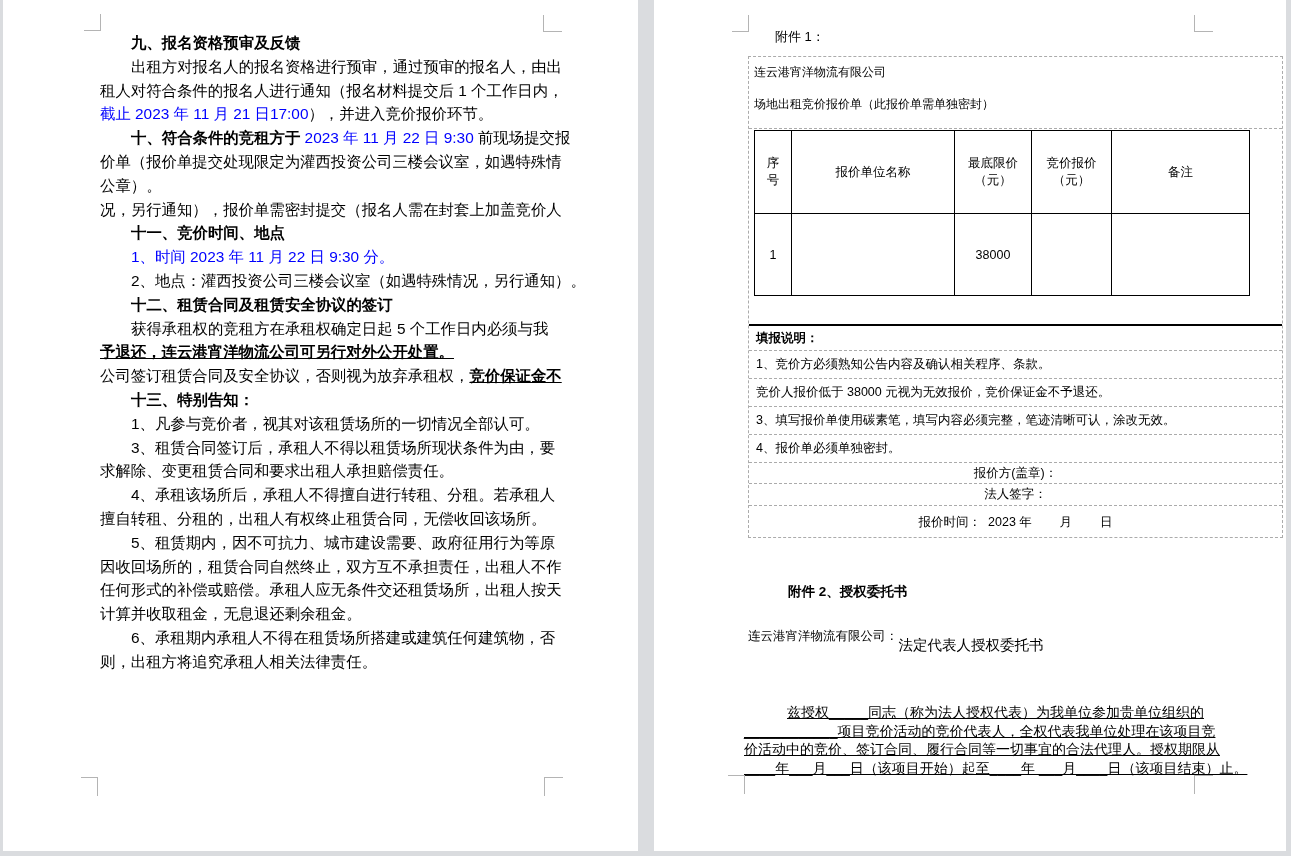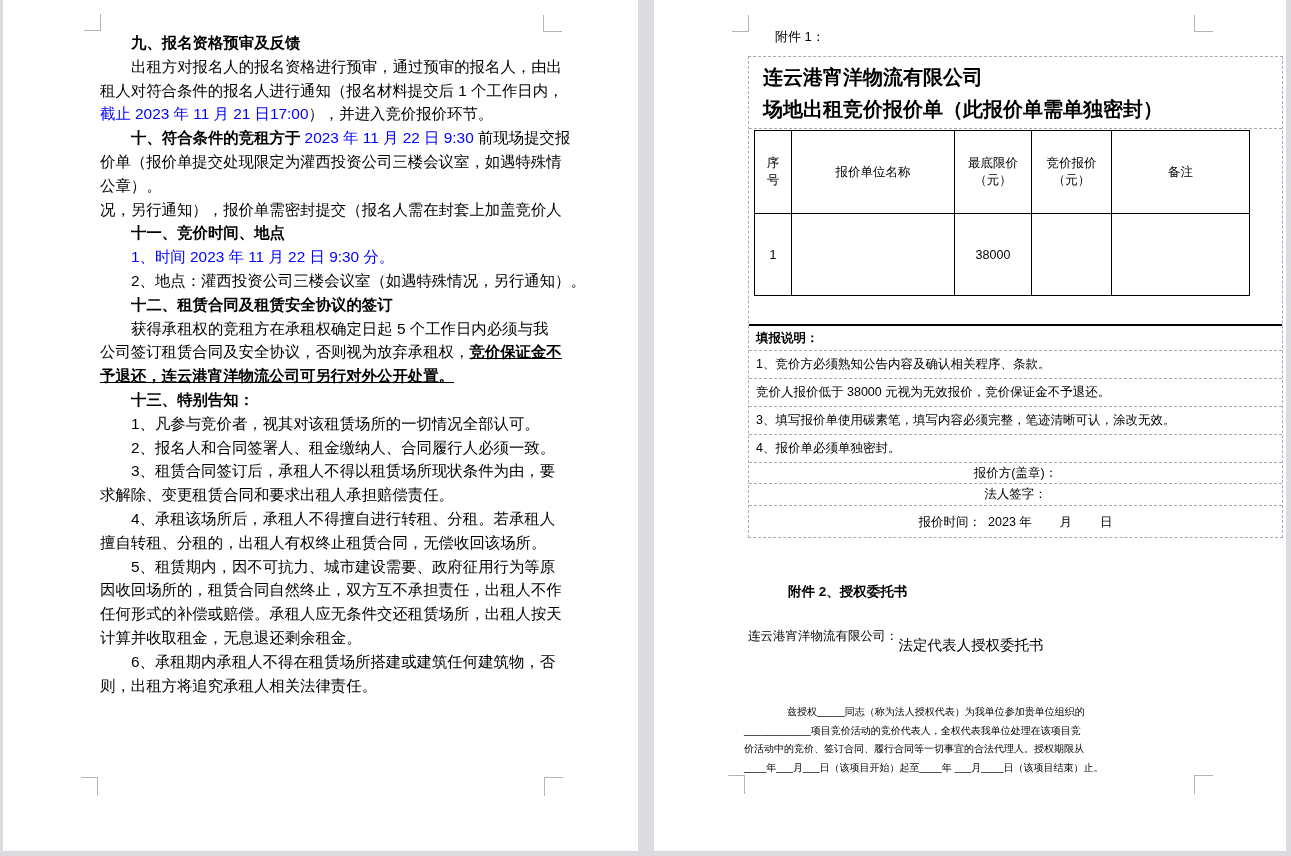--- a/index.html
+++ b/index.html
@@ -18,39 +18,39 @@
   #left-text{position:absolute;left:97px;top:31px;width:450px;font-size:15.4px;line-height:23.8px;color:#000;}
   .ln{white-space:nowrap;}
   .ind{padding-left:31px;}
   .b{font-weight:bold;}
   .blue{color:#0000FF;}
   .bu{font-weight:bold;text-decoration:underline;}
   
   .rp-el{position:absolute;color:#000;}
   #attach1-label{left:121px;top:28px;font-size:13px;}
   #quote-box{left:94px;top:56px;width:535px;height:482px;border:1px dashed #ababab;box-sizing:border-box;}
-  .qs-title{position:absolute;left:14px;font-size:20px;font-weight:bold;white-space:nowrap;}
+  .qs-title{position:absolute;left:5px;font-size:12px;font-weight:normal;white-space:nowrap;}
   #qs-title-sep{position:absolute;left:0;top:71px;width:100%;border-bottom:1px dashed #ababab;}
   #quote-table{position:absolute;left:5px;top:73px;border-collapse:collapse;table-layout:fixed;width:495px;}
   #quote-table td{border:1.5px solid #000;text-align:center;vertical-align:middle;font-size:12.5px;white-space:pre-line;padding:0;}
   #quote-table tr.hdr td{height:82px;}
   #quote-table tr.row td{height:81px;}
   #notes-block{position:absolute;left:0;top:267px;width:100%;}
   .nrow{box-sizing:border-box;border-bottom:1px dashed #ababab;display:flex;align-items:center;font-size:12.5px;padding-left:7px;white-space:nowrap;}
   .nrow.center{justify-content:center;padding-left:0;}
   #notes-title-row{height:27px;border-top:2px solid #000;font-weight:bold;}
   .nrow.h28{height:28px;}
   .nrow.h21{height:21px;}
   .nrow.h22{height:22px;}
   .nrow.h32{height:32px;border-bottom:none;}
   .presp{white-space:pre;}
   #attach2-label{left:94px;top:583px;font-size:13.5px;font-weight:bold;margin-left:40px;}
   #poa-title{left:94px;top:636px;width:446px;text-align:center;font-size:14.5px;}
   #poa-addressee{left:94px;top:628px;font-size:12.5px;}
-  #poa-paragraph{left:90px;top:703px;width:462px;font-size:10px;line-height:18.6px;}
+  #poa-paragraph{left:90px;top:703px;width:462px;font-size:14px;line-height:18.6px;text-decoration:underline;}
   .poa-ln{white-space:nowrap;}
   .poa-ind{padding-left:43px;}
 </style>
 </head>
 <body>
 
 <div id="canvas">
 
   <div class="page" id="page-left">
     <div id="left-text">
@@ -60,25 +60,24 @@
       <div class="ln"><span class="blue">截止 2023 年 11 月 21 日17:00</span><span>），并进入竞价报价环节。</span></div>
       <div class="ln ind"><span class="b">十、符合条件的竞租方于</span><span class="blue"> 2023 年 11 月 22 日 9:30 </span><span>前现场提交报</span></div>
       <div class="ln">价单（报价单提交处现限定为灌西投资公司三楼会议室，如遇特殊情</div>
       <div class="ln">公章）。</div>
       <div class="ln">况，另行通知），报价单需密封提交（报名人需在封套上加盖竞价人</div>
       <div class="ln ind b">十一、竞价时间、地点</div>
       <div class="ln ind blue">1、时间 2023 年 11 月 22 日 9:30 分。</div>
       <div class="ln ind">2、地点：灌西投资公司三楼会议室（如遇特殊情况，另行通知）。</div>
       <div class="ln ind b">十二、租赁合同及租赁安全协议的签订</div>
       <div class="ln ind">获得承租权的竞租方在承租权确定日起 5 个工作日内必须与我</div>
+      <div class="ln bu">予退还，连云港宵洋物流公司可另行对外公开处置。</div>
       <div class="ln"><span>公司签订租赁合同及安全协议，否则视为放弃承租权，</span><span class="bu">竞价保证金不</span></div>
-      <div class="ln bu">予退还，连云港宵洋物流公司可另行对外公开处置。</div>
       <div class="ln ind b">十三、特别告知：</div>
       <div class="ln ind">1、凡参与竞价者，视其对该租赁场所的一切情况全部认可。</div>
-      <div class="ln ind">2、报名人和合同签署人、租金缴纳人、合同履行人必须一致。</div>
       <div class="ln ind">3、租赁合同签订后，承租人不得以租赁场所现状条件为由，要</div>
       <div class="ln">求解除、变更租赁合同和要求出租人承担赔偿责任。</div>
       <div class="ln ind">4、承租该场所后，承租人不得擅自进行转租、分租。若承租人</div>
       <div class="ln">擅自转租、分租的，出租人有权终止租赁合同，无偿收回该场所。</div>
       <div class="ln ind">5、租赁期内，因不可抗力、城市建设需要、政府征用行为等原</div>
       <div class="ln">因收回场所的，租赁合同自然终止，双方互不承担责任，出租人不作</div>
       <div class="ln">任何形式的补偿或赔偿。承租人应无条件交还租赁场所，出租人按天</div>
       <div class="ln">计算并收取租金，无息退还剩余租金。</div>
       <div class="ln ind">6、承租期内承租人不得在租赁场所搭建或建筑任何建筑物，否</div>
       <div class="ln">则，出租方将追究承租人相关法律责任。</div>

